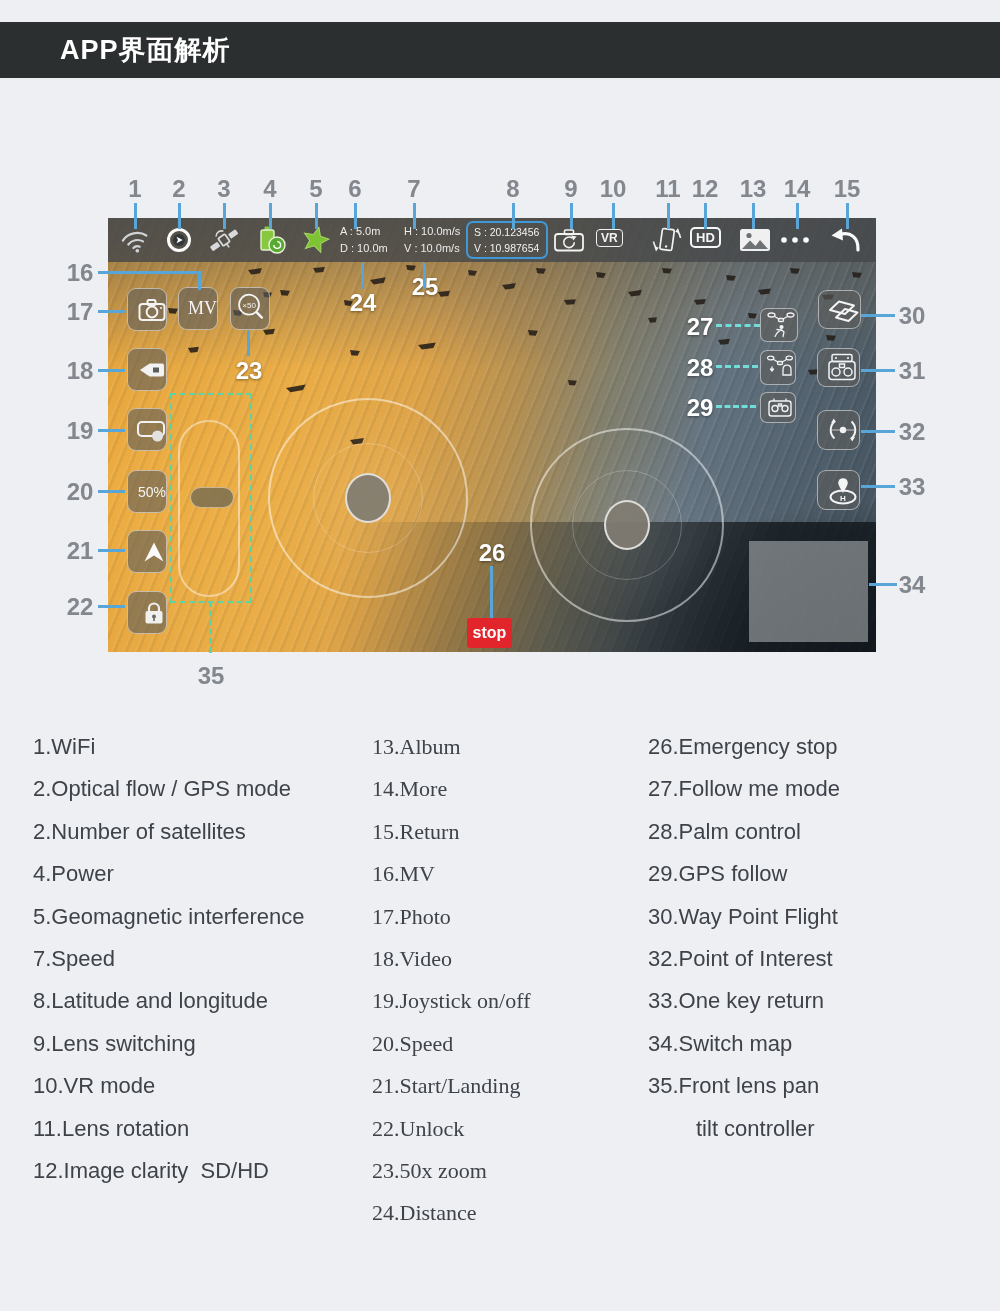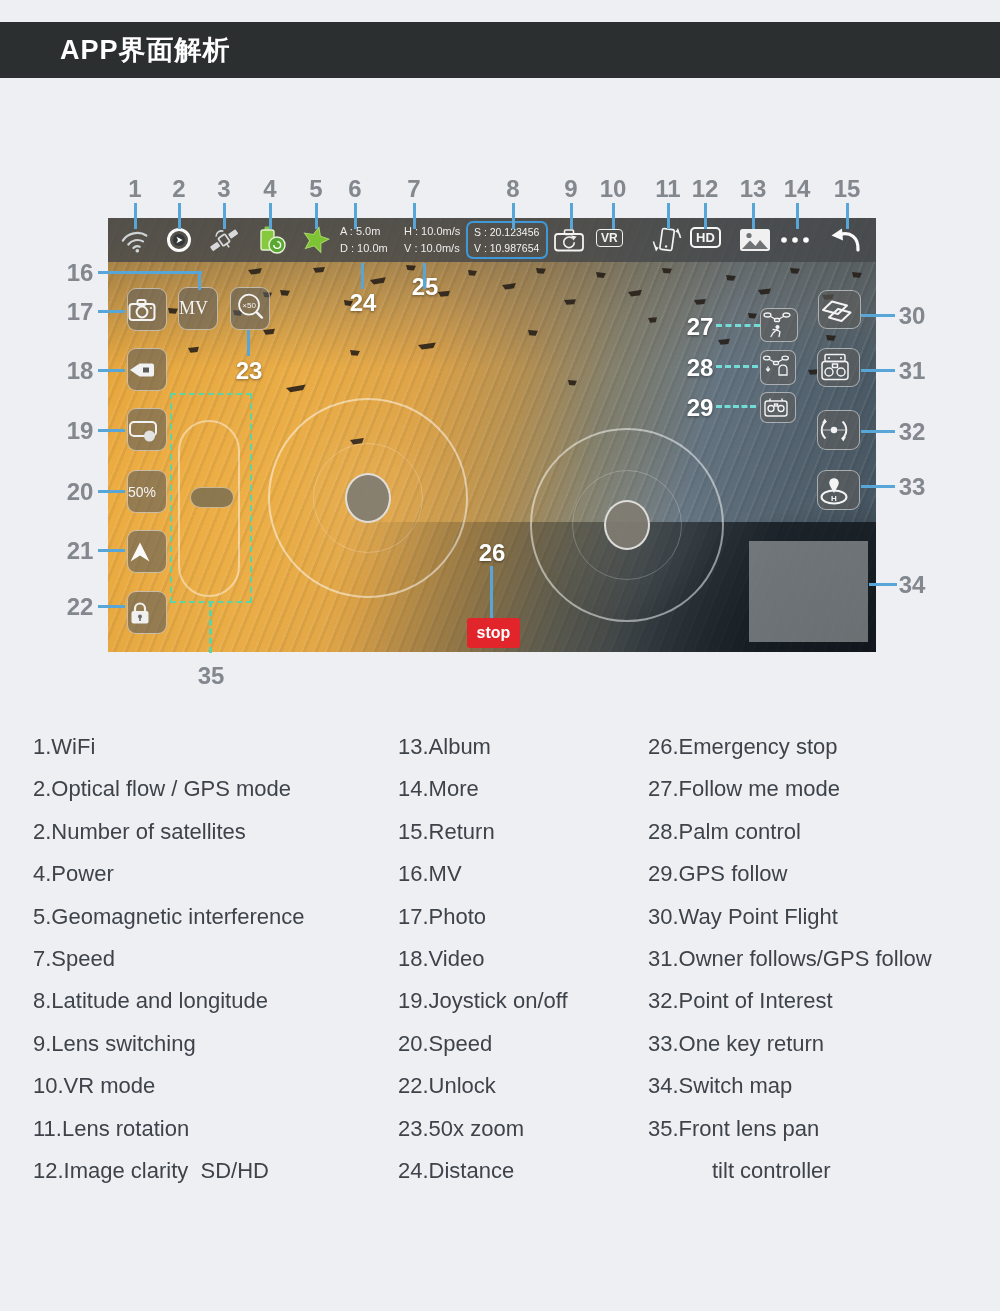--- a/index.html
+++ b/index.html
@@ -34,21 +34,21 @@
   .coordbox { position:absolute; left:358px; top:3px; width:82px; height:38px;
               border:2px solid #3f98d8; border-radius:7px; color:#f2f2f2;
               font-size:10.5px; line-height:16px; padding:1px 0 0 6px; }
   .vr-box { position:absolute; left:488px; top:11px; border:1.5px solid #f2f2f2; border-radius:4px;
             font-size:12px; font-weight:bold; padding:1px 4px; color:#f2f2f2; }
   .hd-box { position:absolute; left:582px; top:9px; border:2px solid #f6f6f6; border-radius:5px;
             font-size:13px; font-weight:bold; padding:1px 4px; color:#f6f6f6; }
 
   
   .btn { position:absolute; background:rgba(92,92,90,.6); border:1px solid rgba(255,255,255,.5);
-         border-radius:9px; z-index:6; display:flex; align-items:center; justify-content:flex-start; color:#f4f4f4; }
+         border-radius:9px; z-index:6; display:flex; align-items:center; justify-content:flex-end; color:#f4f4f4; }
   .btn-mv { left:70px; top:69px; width:40px; height:43px; font-family:"Liberation Serif", serif; font-size:18px; }
   .btn-zoom { left:122px; top:69px; width:40px; height:43px; }
   .btn-cam { left:19px; top:70px; width:40px; height:43px; }
   .btn-video { left:19px; top:130px; width:40px; height:43px; }
   .btn-joy { left:19px; top:190px; width:40px; height:43px; }
   .btn-speed { left:19px; top:252px; width:40px; height:43px; font-size:14px; }
   .btn-takeoff { left:19px; top:312px; width:40px; height:43px; }
   .btn-lock { left:19px; top:373px; width:40px; height:43px; }
   .btn-follow { left:652px; top:90px; width:38px; height:34px; border-radius:7px; }
   .btn-palm { left:652px; top:132px; width:36px; height:35px; border-radius:7px; }
@@ -65,38 +65,38 @@
   .knob { position:absolute; width:46px; height:50px; border-radius:50%;
           background:rgba(128,124,114,.92); border:2px solid rgba(255,255,255,.75); z-index:3; }
   .pill { position:absolute; left:70px; top:202px; width:62px; height:177px;
           border:2px solid rgba(255,255,255,.45); border-radius:32px; z-index:2; }
   .pill-knob { position:absolute; left:82px; top:269px; width:44px; height:21px; border-radius:11px;
                background:rgba(130,115,80,.92); border:1px solid rgba(255,235,200,.55); z-index:3; }
   .dashed-rect { position:absolute; left:62px; top:175px; width:82px; height:210px;
                  border:2px dashed #5ed3a4; z-index:7; }
   .map-thumb { position:absolute; left:641px; top:323px; width:119px; height:101px;
                background:rgba(196,200,202,.5); z-index:4; }
-  .stop-btn { position:absolute; left:359px; top:400px; width:53px; height:30px; background:#e2252b;
+  .stop-btn { position:absolute; left:359px; top:400px; width:45px; height:30px; background:#e2252b;
               border-radius:3px; color:#fff; font-weight:bold; font-size:16px;
               display:flex; align-items:center; justify-content:center; z-index:6; }
 
   
   #callouts { position:absolute; inset:0; z-index:20; pointer-events:none; }
   .num { position:absolute; transform:translate(-50%,-50%); font-size:24px; font-weight:bold; color:#83878e; white-space:nowrap; }
   .num-white { position:absolute; transform:translate(-50%,-50%); font-size:24px; font-weight:bold; color:#ffffff;
                text-shadow:0 1px 3px rgba(0,0,0,.45); }
   .line { position:absolute; background:#58a6d8; }
   .dash-h { position:absolute; border-top:3px dashed #74dcd6; }
   .dash-v { position:absolute; border-left:3px dashed #5ed3a4; }
 
   
   .col { position:absolute; top:726px; }
-  .col-1 { left:33px; } .col-2 { left:398px; } .col-3 { left:648px; }
+  .col-1 { left:33px; } .col-2 { left:372px;font-family:Liberation Serif, serif; } .col-3 { left:648px; }
   .legend-item { font-size:22px; line-height:42.4px; color:#3e434a; white-space:nowrap; }
-  .indent { margin-left:64px; }
+  .indent { margin-left:48px; }
 
   svg { display:block; }
 </style>
 </head>
 <body>
 
 <div class="page">
 
   <div class="title-bar">
     <span>APP界面解析</span>
@@ -464,31 +464,31 @@
       </div>
       <div class="col col-2">
         <div class="legend-item">13.Album</div>
         <div class="legend-item">14.More</div>
         <div class="legend-item">15.Return</div>
         <div class="legend-item">16.MV</div>
         <div class="legend-item">17.Photo</div>
         <div class="legend-item">18.Video</div>
         <div class="legend-item">19.Joystick on/off</div>
         <div class="legend-item">20.Speed</div>
+        <div class="legend-item">21.Start/Landing</div>
         <div class="legend-item">22.Unlock</div>
         <div class="legend-item">23.50x zoom</div>
         <div class="legend-item">24.Distance</div>
       </div>
       <div class="col col-3">
         <div class="legend-item">26.Emergency stop</div>
         <div class="legend-item">27.Follow me mode</div>
         <div class="legend-item">28.Palm control</div>
         <div class="legend-item">29.GPS follow</div>
         <div class="legend-item">30.Way Point Flight</div>
-        <div class="legend-item">31.Owner follows/GPS follow</div>
         <div class="legend-item">32.Point of Interest</div>
         <div class="legend-item">33.One key return</div>
         <div class="legend-item">34.Switch map</div>
         <div class="legend-item">35.Front lens pan</div>
         <div class="legend-item indent">tilt controller</div>
       </div>
     </div>
 </div>
 
 </body></html>

